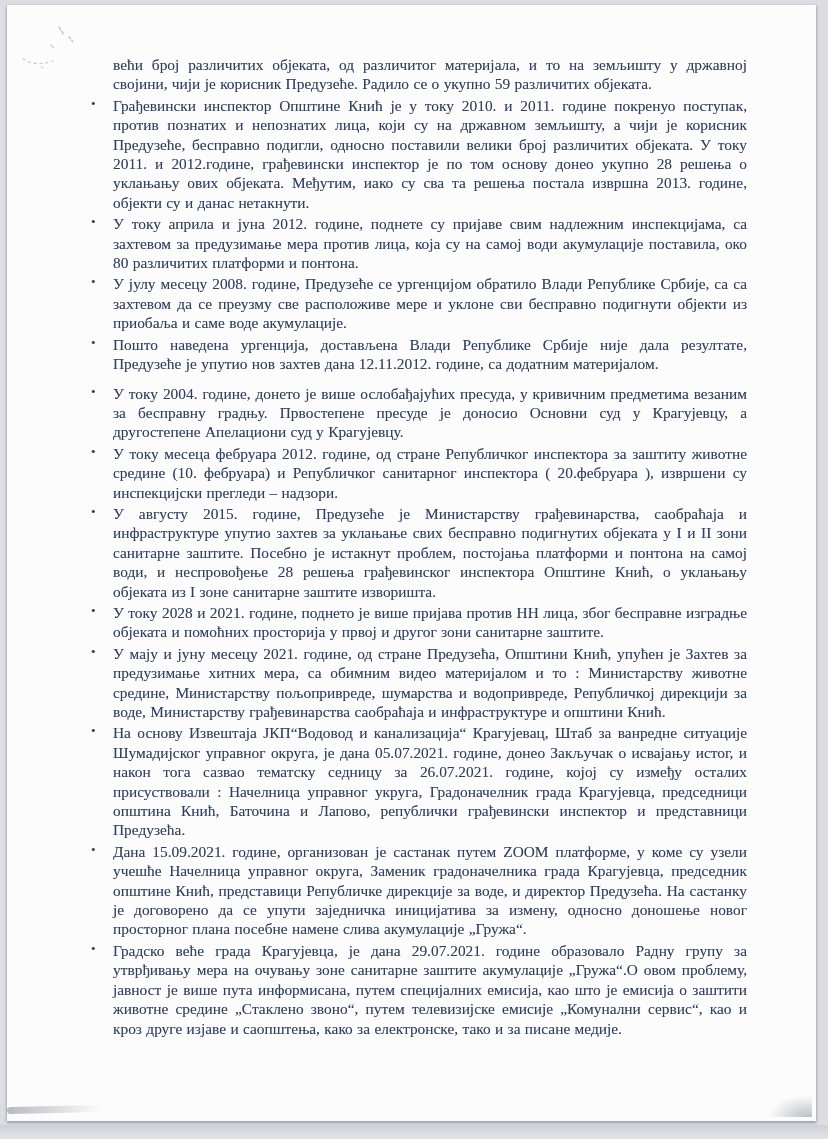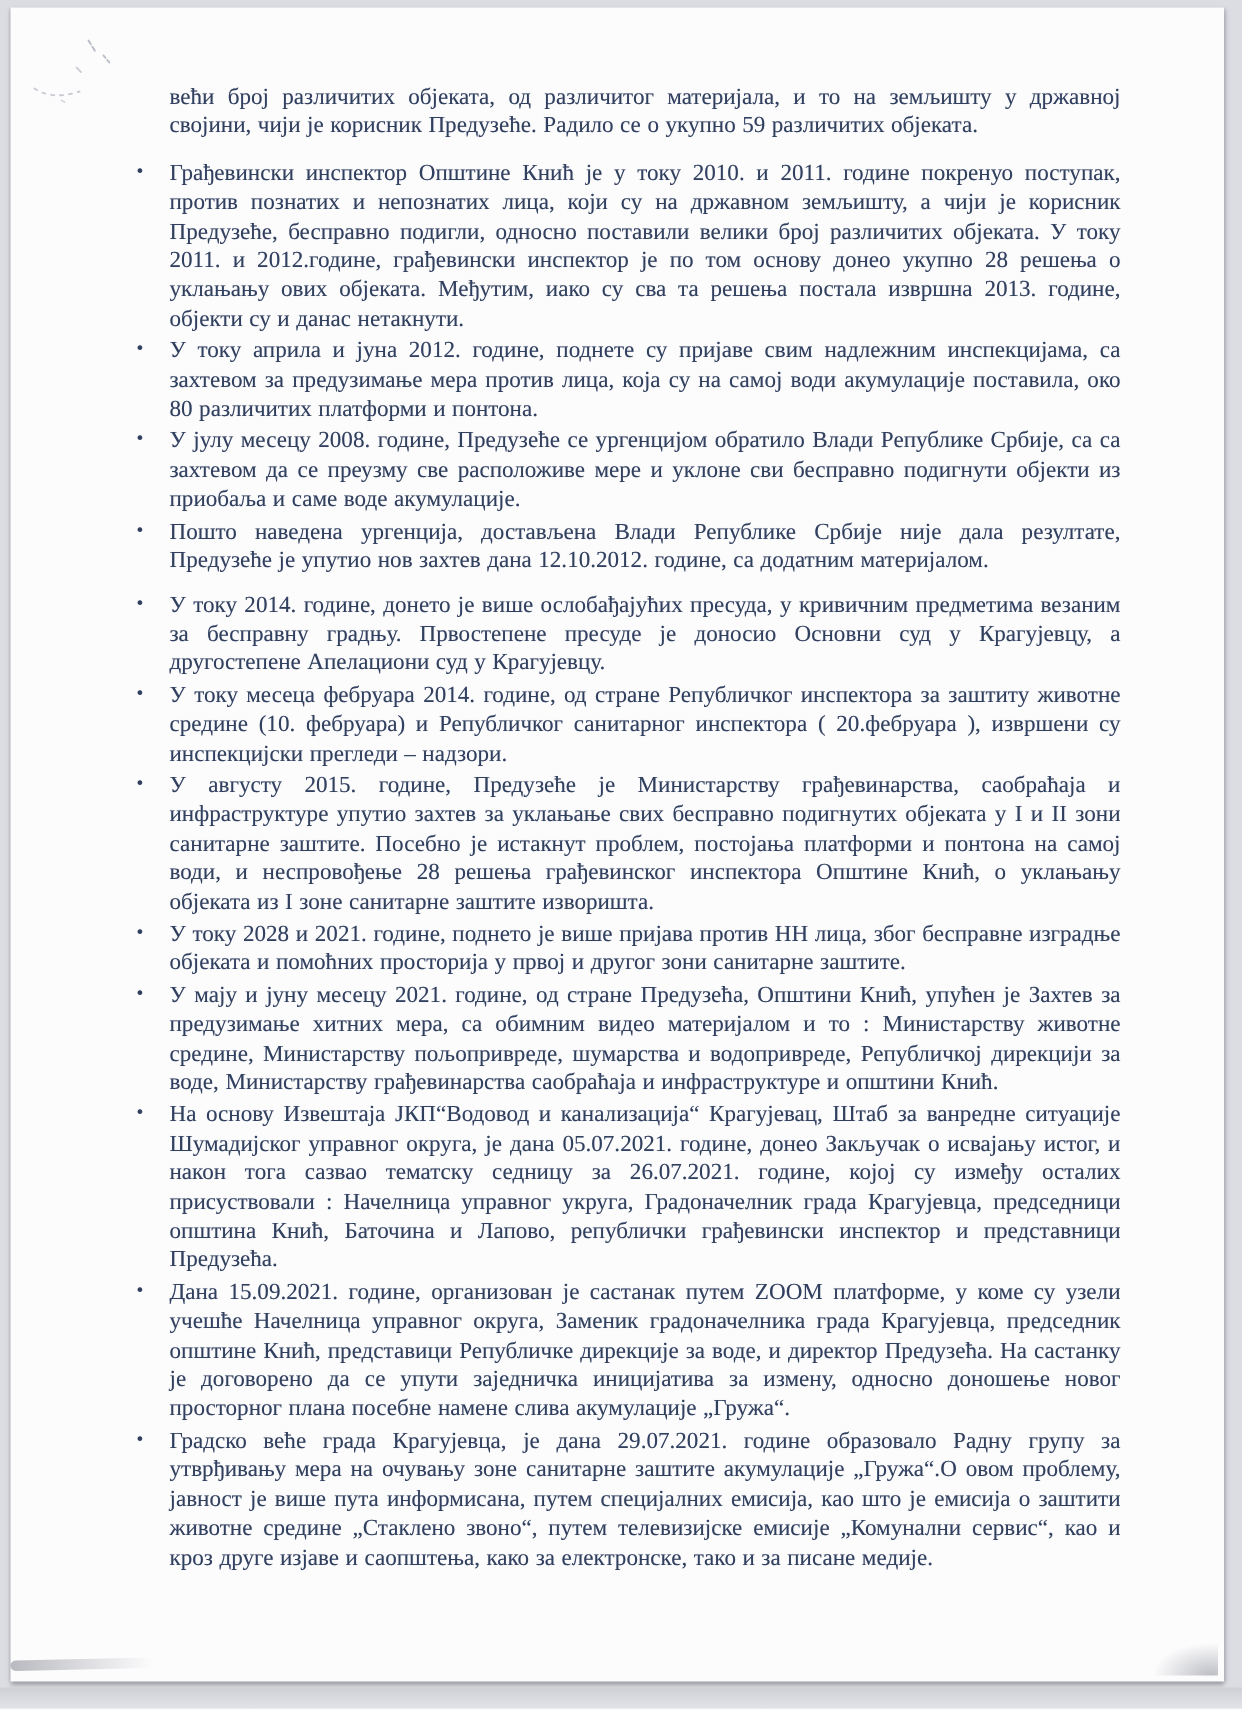--- a/index.html
+++ b/index.html
@@ -21,21 +21,21 @@
   }
   .pencil{position:absolute;left:4px;top:10px;opacity:.75;}
   .doc{
     position:absolute;left:106px;top:50px;width:634px;
     color:var(--ink);
     font-size:15.4px;line-height:19.4px;
     text-align:justify;
     text-shadow:0 0 .5px rgba(49,64,95,.35);
     word-spacing:.5px;
   }
-  .cont{margin:0 0 12px 0;}
+  .cont{margin:0 0 2px 0;}
   ul.bullets{list-style:none;margin:0;padding:0;}
   ul.bullets li{position:relative;margin:0 0 2px 0;}
   ul.bullets li.gap{margin-top:10px;}
   .marker{
     position:absolute;left:-22px;top:-2px;
     font-size:13px;text-align:left;
   }
   .smudge-bl{
     position:absolute;left:0;bottom:8px;width:95px;height:7px;
     background:linear-gradient(to right, rgba(118,120,130,.5), rgba(118,120,130,0));
@@ -64,23 +64,23 @@
       <path d="M30 52 l2 1" opacity=".6"></path>
     </g>
   </svg>
 
   <div class="doc">
     <p class="cont">већи број различитих објеката, од различитог материјала, и то на земљишту у државној својини, чији је корисник Предузеће. Радило се о укупно 59 различитих објеката.</p>
     <ul class="bullets">
         <li><span class="marker">•</span><span>Грађевински инспектор Општине Кнић је у току 2010. и 2011. године покренуо поступак, против познатих и непознатих лица, који су на државном земљишту, а чији је корисник Предузеће, бесправно подигли, односно поставили велики број различитих објеката. У току 2011. и 2012.године, грађевински инспектор је по том основу донео укупно 28 решења о уклањању ових објеката. Међутим, иако су сва та решења постала извршна 2013. године, објекти су и данас нетакнути.</span></li>
         <li><span class="marker">•</span><span>У току априла и јуна 2012. године, поднете су пријаве свим надлежним инспекцијама, са захтевом за предузимање мера против лица, која су на самој води акумулације поставила, око 80 различитих платформи и понтона.</span></li>
         <li><span class="marker">•</span><span>У јулу месецу 2008. године, Предузеће се ургенцијом обратило Влади Републике Србије, са са захтевом да се преузму све расположиве мере и уклоне сви бесправно подигнути објекти из приобаља и саме воде акумулације.</span></li>
-        <li><span class="marker">•</span><span>Пошто наведена ургенција, достављена Влади Републике Србије није дала резултате, Предузеће је упутио нов захтев дана 12.10.2012. године, са додатним материјалом.</span></li>
-        <li class="gap"><span class="marker">•</span><span>У току 2014. године, донето је више ослобађајућих пресуда, у кривичним предметима везаним за бесправну градњу. Првостепене пресуде је доносио Основни суд у Крагујевцу, а другостепене Апелациони суд у Крагујевцу.</span></li>
-        <li><span class="marker">•</span><span>У току месеца фебруара 2014. године, од стране Републичког инспектора за заштиту животне средине (10. фебруара) и Републичког санитарног инспектора ( 20.фебруара ), извршени су инспекцијски прегледи – надзори.</span></li>
+        <li><span class="marker">•</span><span>Пошто наведена ургенција, достављена Влади Републике Србије није дала резултате, Предузеће је упутио нов захтев дана 12.11.2012. године, са додатним материјалом.</span></li>
+        <li class="gap"><span class="marker">•</span><span>У току 2004. године, донето је више ослобађајућих пресуда, у кривичним предметима везаним за бесправну градњу. Првостепене пресуде је доносио Основни суд у Крагујевцу, а другостепене Апелациони суд у Крагујевцу.</span></li>
+        <li><span class="marker">•</span><span>У току месеца фебруара 2012. године, од стране Републичког инспектора за заштиту животне средине (10. фебруара) и Републичког санитарног инспектора ( 20.фебруара ), извршени су инспекцијски прегледи – надзори.</span></li>
         <li><span class="marker">•</span><span>У августу 2015. године, Предузеће је Министарству грађевинарства, саобраћаја и инфраструктуре упутио захтев за уклањање свих бесправно подигнутих објеката у I и II зони санитарне заштите. Посебно је истакнут проблем, постојања платформи и понтона на самој води, и неспровођење 28 решења грађевинског инспектора Општине Кнић, о уклањању објеката из I зоне санитарне заштите изворишта.</span></li>
         <li><span class="marker">•</span><span>У току 2028 и 2021. године, поднето је више пријава против НН лица, због бесправне изградње објеката и помоћних просторија у првој и другог зони санитарне заштите.</span></li>
         <li><span class="marker">•</span><span>У мају и јуну месецу 2021. године, од стране Предузећа, Општини Кнић, упућен је Захтев за предузимање хитних мера, са обимним видео материјалом и то : Министарству животне средине, Министарству пољопривреде, шумарства и водопривреде, Републичкој дирекцији за воде, Министарству грађевинарства саобраћаја и инфраструктуре и општини Кнић.</span></li>
         <li><span class="marker">•</span><span>На основу Извештаја ЈКП“Водовод и канализација“ Крагујевац, Штаб за ванредне ситуације Шумадијског управног округа, је дана 05.07.2021. године, донео Закључак о исвајању истог, и након тога сазвао тематску седницу за 26.07.2021. године, којој су између осталих присуствовали : Начелница управног укруга, Градоначелник града Крагујевца, председници општина Кнић, Баточина и Лапово, републички грађевински инспектор и представници Предузећа.</span></li>
         <li><span class="marker">•</span><span>Дана 15.09.2021. године, организован је састанак путем ZOOM платформе, у коме су узели учешће Начелница управног округа, Заменик градоначелника града Крагујевца, председник општине Кнић, представици Републичке дирекције за воде, и  директор Предузећа. На састанку је договорено да се упути заједничка иницијатива за измену, односно доношење новог просторног плана посебне намене слива акумулације „Гружа“.</span></li>
         <li><span class="marker">•</span><span>Градско веће града Крагујевца, је дана 29.07.2021. године образовало Радну групу за утврђивању мера на очувању зоне санитарне заштите акумулације „Гружа“.О овом проблему, јавност је више пута информисана, путем специјалних емисија, као што је емисија о заштити животне средине „Стаклено звоно“, путем телевизијске емисије „Комунални сервис“, као и кроз друге изјаве и саопштења, како за електронске, тако и за писане медије.</span></li>
       </ul>
   </div>
 
   <div class="smudge-bl"></div>

